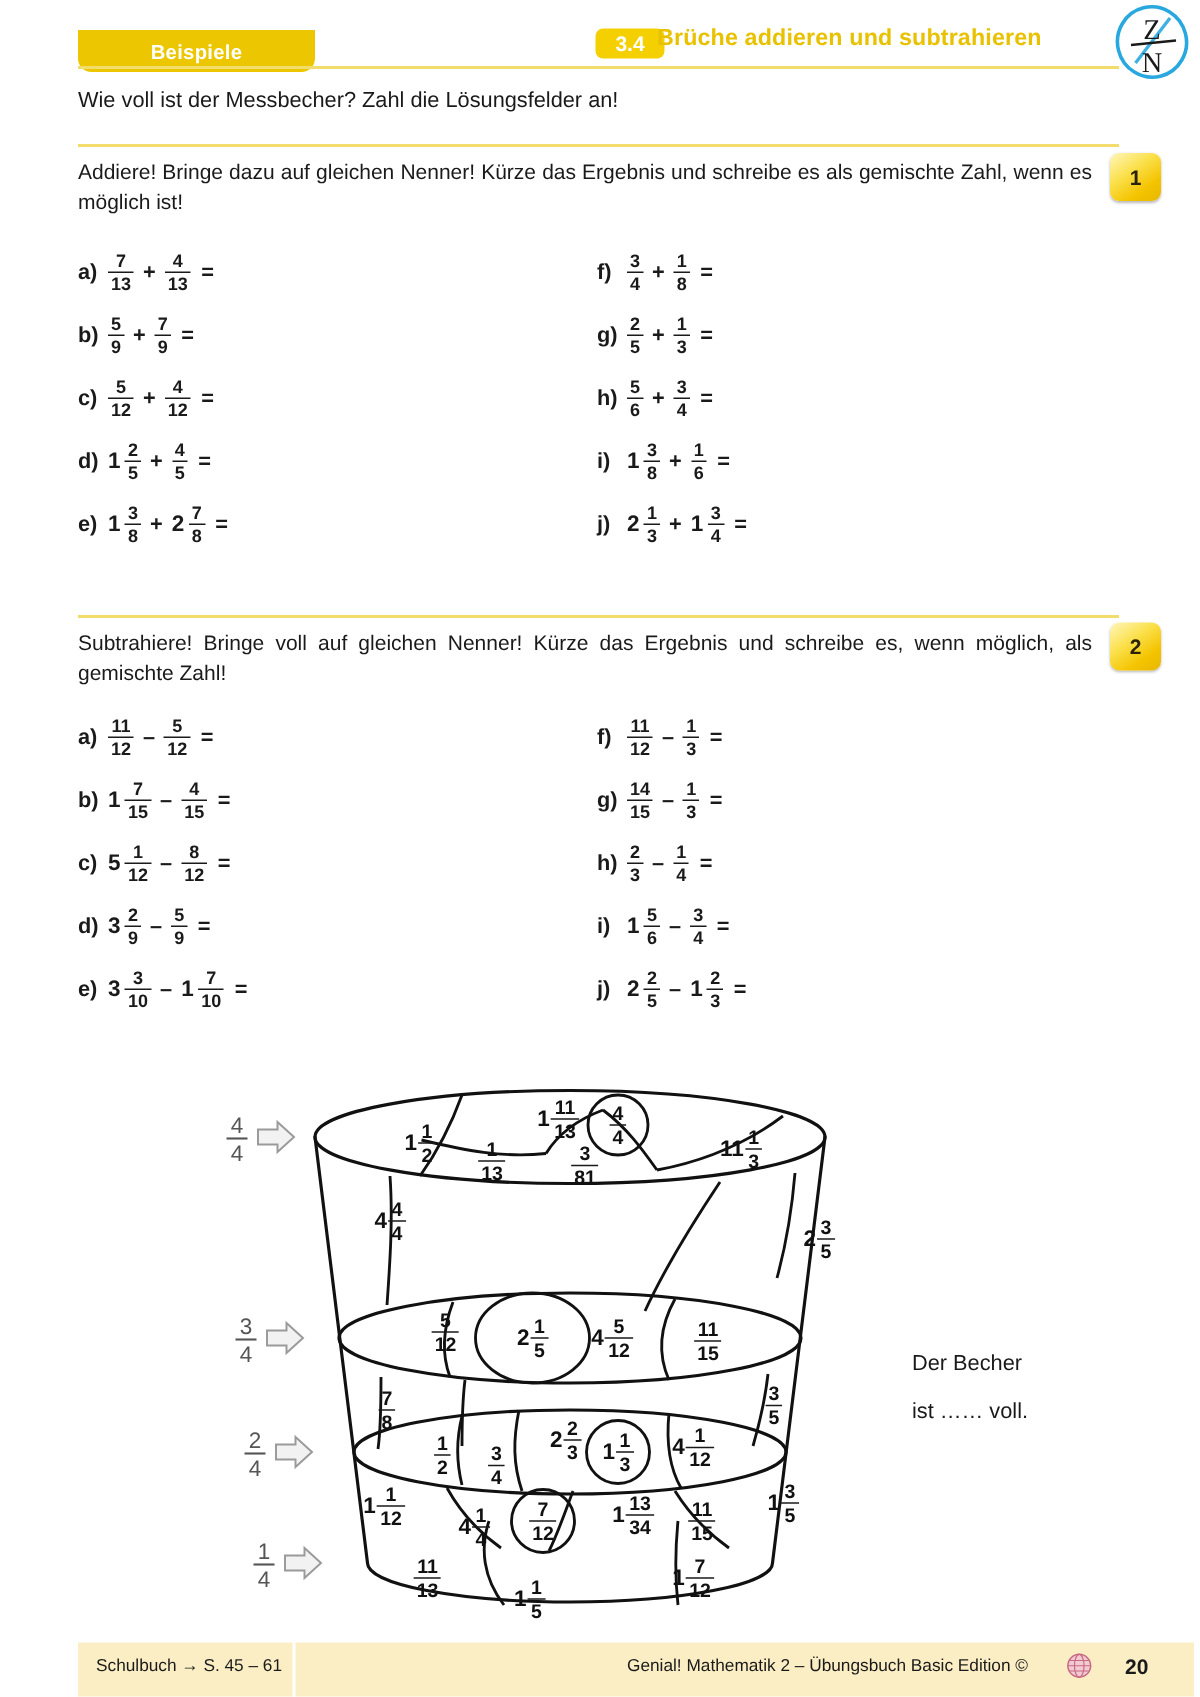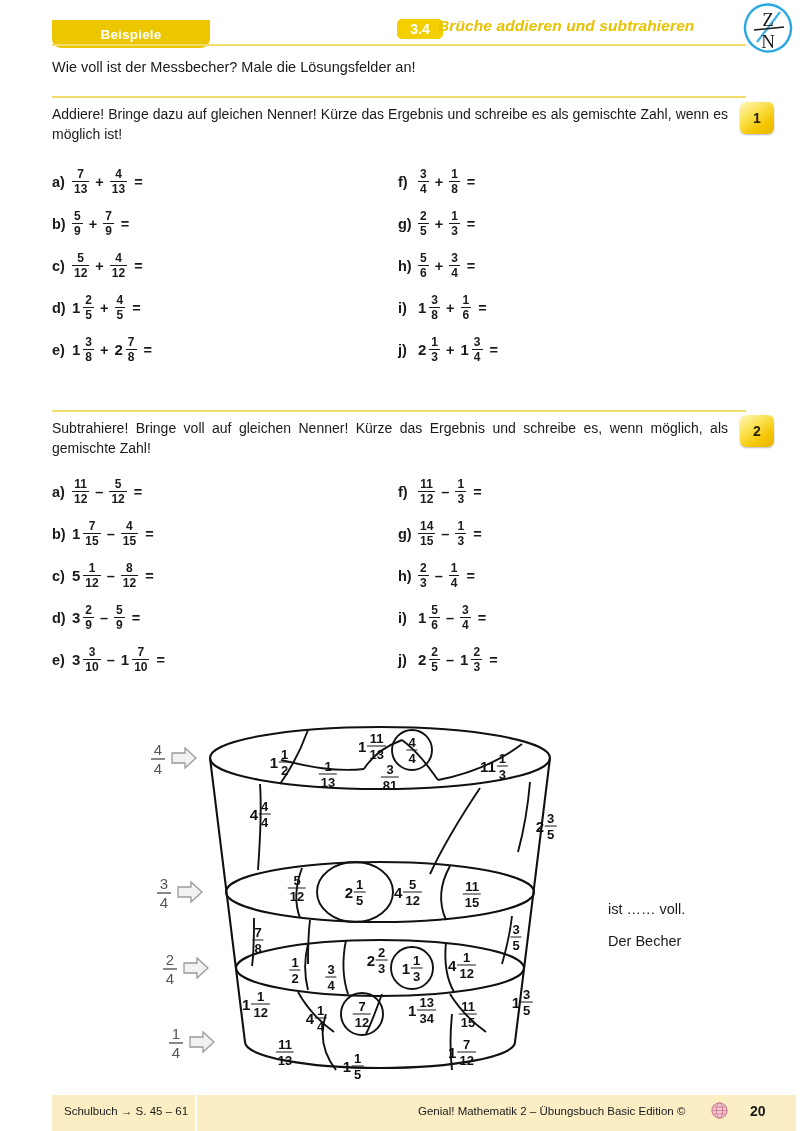--- a/index.html
+++ b/index.html
@@ -24,21 +24,21 @@
   }
   .chap-badge{
     position:absolute;left:397px;top:19px;height:20px;min-width:34px;
     background:#f5d000;border-radius:5px;
     display:flex;align-items:center;justify-content:center;
     padding:0 6px;
   }
   .chap-badge span{color:#ffffff;font-size:14px;font-weight:bold;}
   .chap-title{
     position:absolute;left:438px;top:17px;
-    color:#e8c200;font-size:15.5px;font-weight:bold;letter-spacing:.1px;font-style:italic;
+    color:#e8c200;font-size:15.5px;font-weight:bold;letter-spacing:.1px;
   }
   .header-rule{
     position:absolute;left:52px;top:44px;width:694px;height:2px;background:#f2dc6b;
   }
   .zn-logo{position:absolute;left:740px;top:2px;width:56px;height:52px;}
 
   
   .intro{
     position:absolute;left:52px;top:59px;width:700px;
     font-size:14.5px;color:#1a1a1a;
@@ -103,21 +103,21 @@
   <div class="header-rule"></div>
   <svg class="zn-logo" viewBox="0 0 56 52">
     <ellipse cx="28" cy="26" rx="23" ry="23.5" fill="none" stroke="#29a8e0" stroke-width="2.4" transform="rotate(-14 28 26)"></ellipse>
     <path d="M17 40 L40 10" stroke="#29a8e0" stroke-width="2.2" fill="none" opacity="0.9"></path>
     <text x="28" y="24" font-family="'Liberation Serif',serif" font-size="19" fill="#1a1a1a" text-anchor="middle">Z</text>
     <line x1="14" y1="28" x2="44" y2="25" stroke="#1a1a1a" stroke-width="1.6"></line>
     <text x="28" y="46" font-family="'Liberation Serif',serif" font-size="19" fill="#1a1a1a" text-anchor="middle">N</text>
   </svg>
 </div>
 
-<div class="intro">Wie voll ist der Messbecher? Male die Lösungsfelder an!</div>
+<div class="intro">Wie voll ist der Messbecher? Zahl die Lösungsfelder an!</div>
 
 <div class="ex-rule" style="top:96px;"></div>
 <div class="ex-prompt" style="top:104px;">Addiere! Bringe dazu auf gleichen Nenner! Kürze das Ergebnis und schreibe es als gemischte Zahl, wenn es möglich ist!</div>
 <div class="num-badge" style="left:740px;top:102px;">
   <span>1</span>
 </div>
 
 <div class="ex-rule" style="top:410px;"></div>
 <div class="ex-prompt" style="top:418px;">Subtrahiere! Bringe voll auf gleichen Nenner! Kürze das Ergebnis und schreibe es, wenn möglich, als gemischte Zahl!</div>
 <div class="num-badge" style="left:740px;top:415px;">
@@ -675,22 +675,22 @@
         <span style="font-size:15px;margin-right:1px;">1</span>
         <span class="frac" style="font-size:13px;">
           <span class="num">7</span>
           <span class="den">12</span>
         </span>
       </div>
     </div>
 </div>
 
 <div class="becher-text">
+  <div>Der Becher</div>
   <div>ist …… voll.</div>
-  <div>Der Becher</div>
 </div>
 
 <div class="footer">
   <div class="f-left"></div>
   <div class="f-right"></div>
   <div class="f-left-txt">Schulbuch → S. 45 – 61</div>
   <div class="f-mid-txt">Genial! Mathematik 2 – Übungsbuch Basic Edition ©</div>
   <svg class="globe" viewBox="0 0 17 17">
     <circle cx="8.5" cy="8.5" r="7.6" fill="#f3c9d2" stroke="#c76b82" stroke-width="1"></circle>
     <ellipse cx="8.5" cy="8.5" rx="3.2" ry="7.6" fill="none" stroke="#c76b82" stroke-width=".8"></ellipse>

